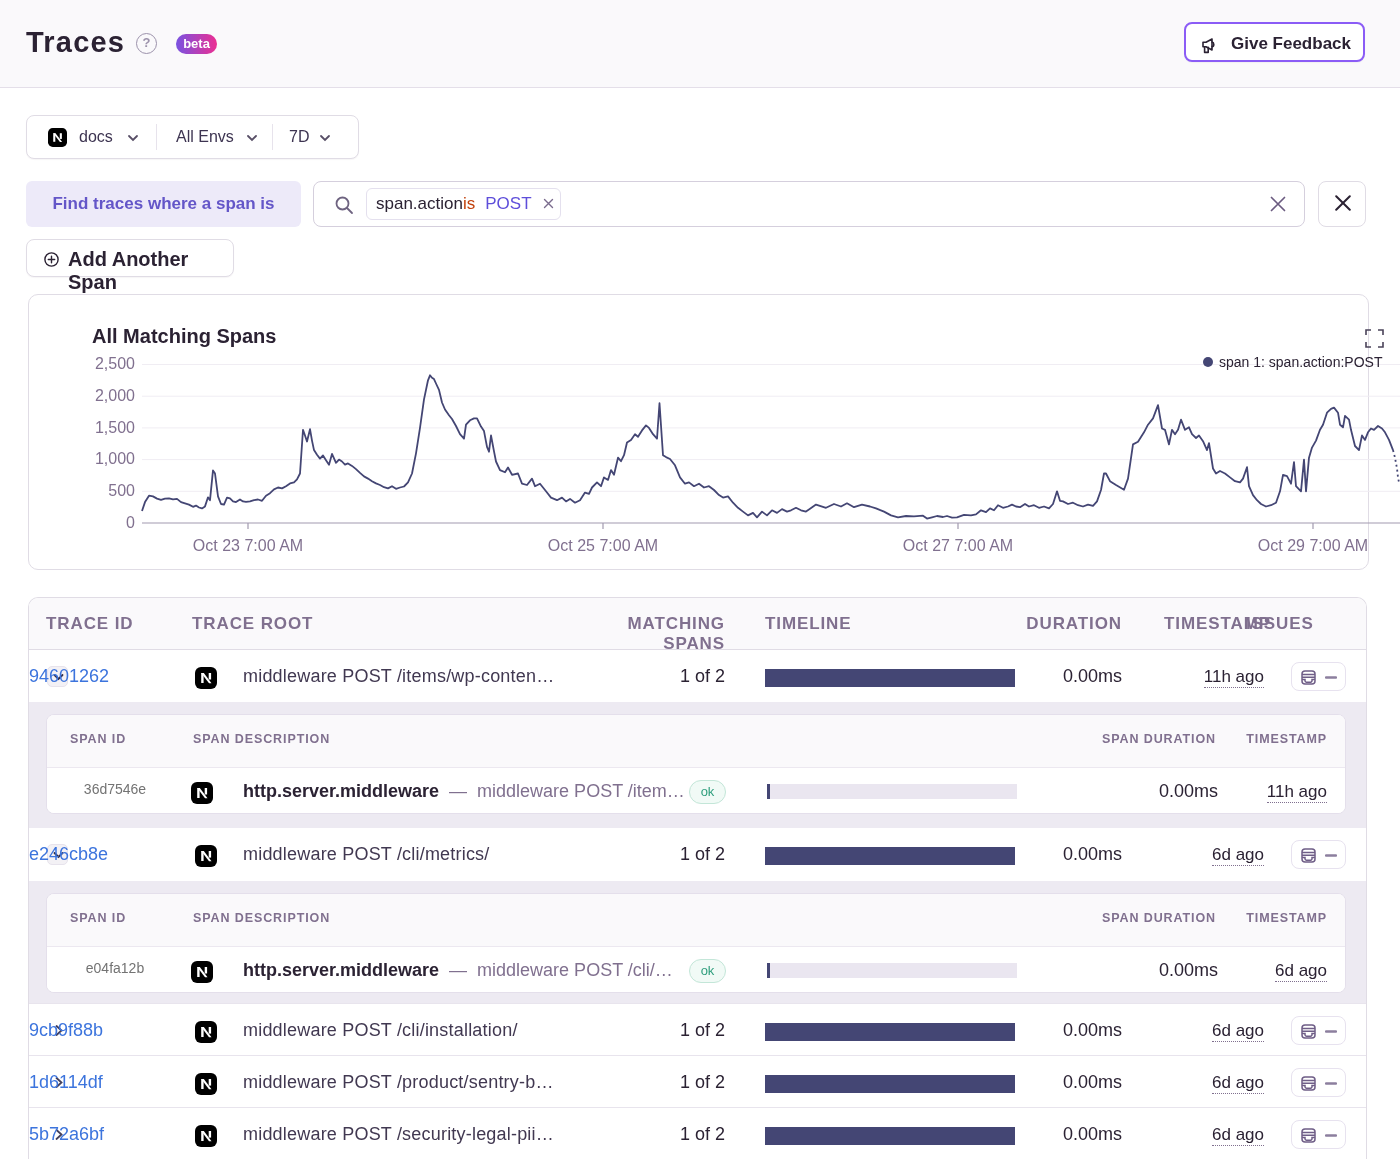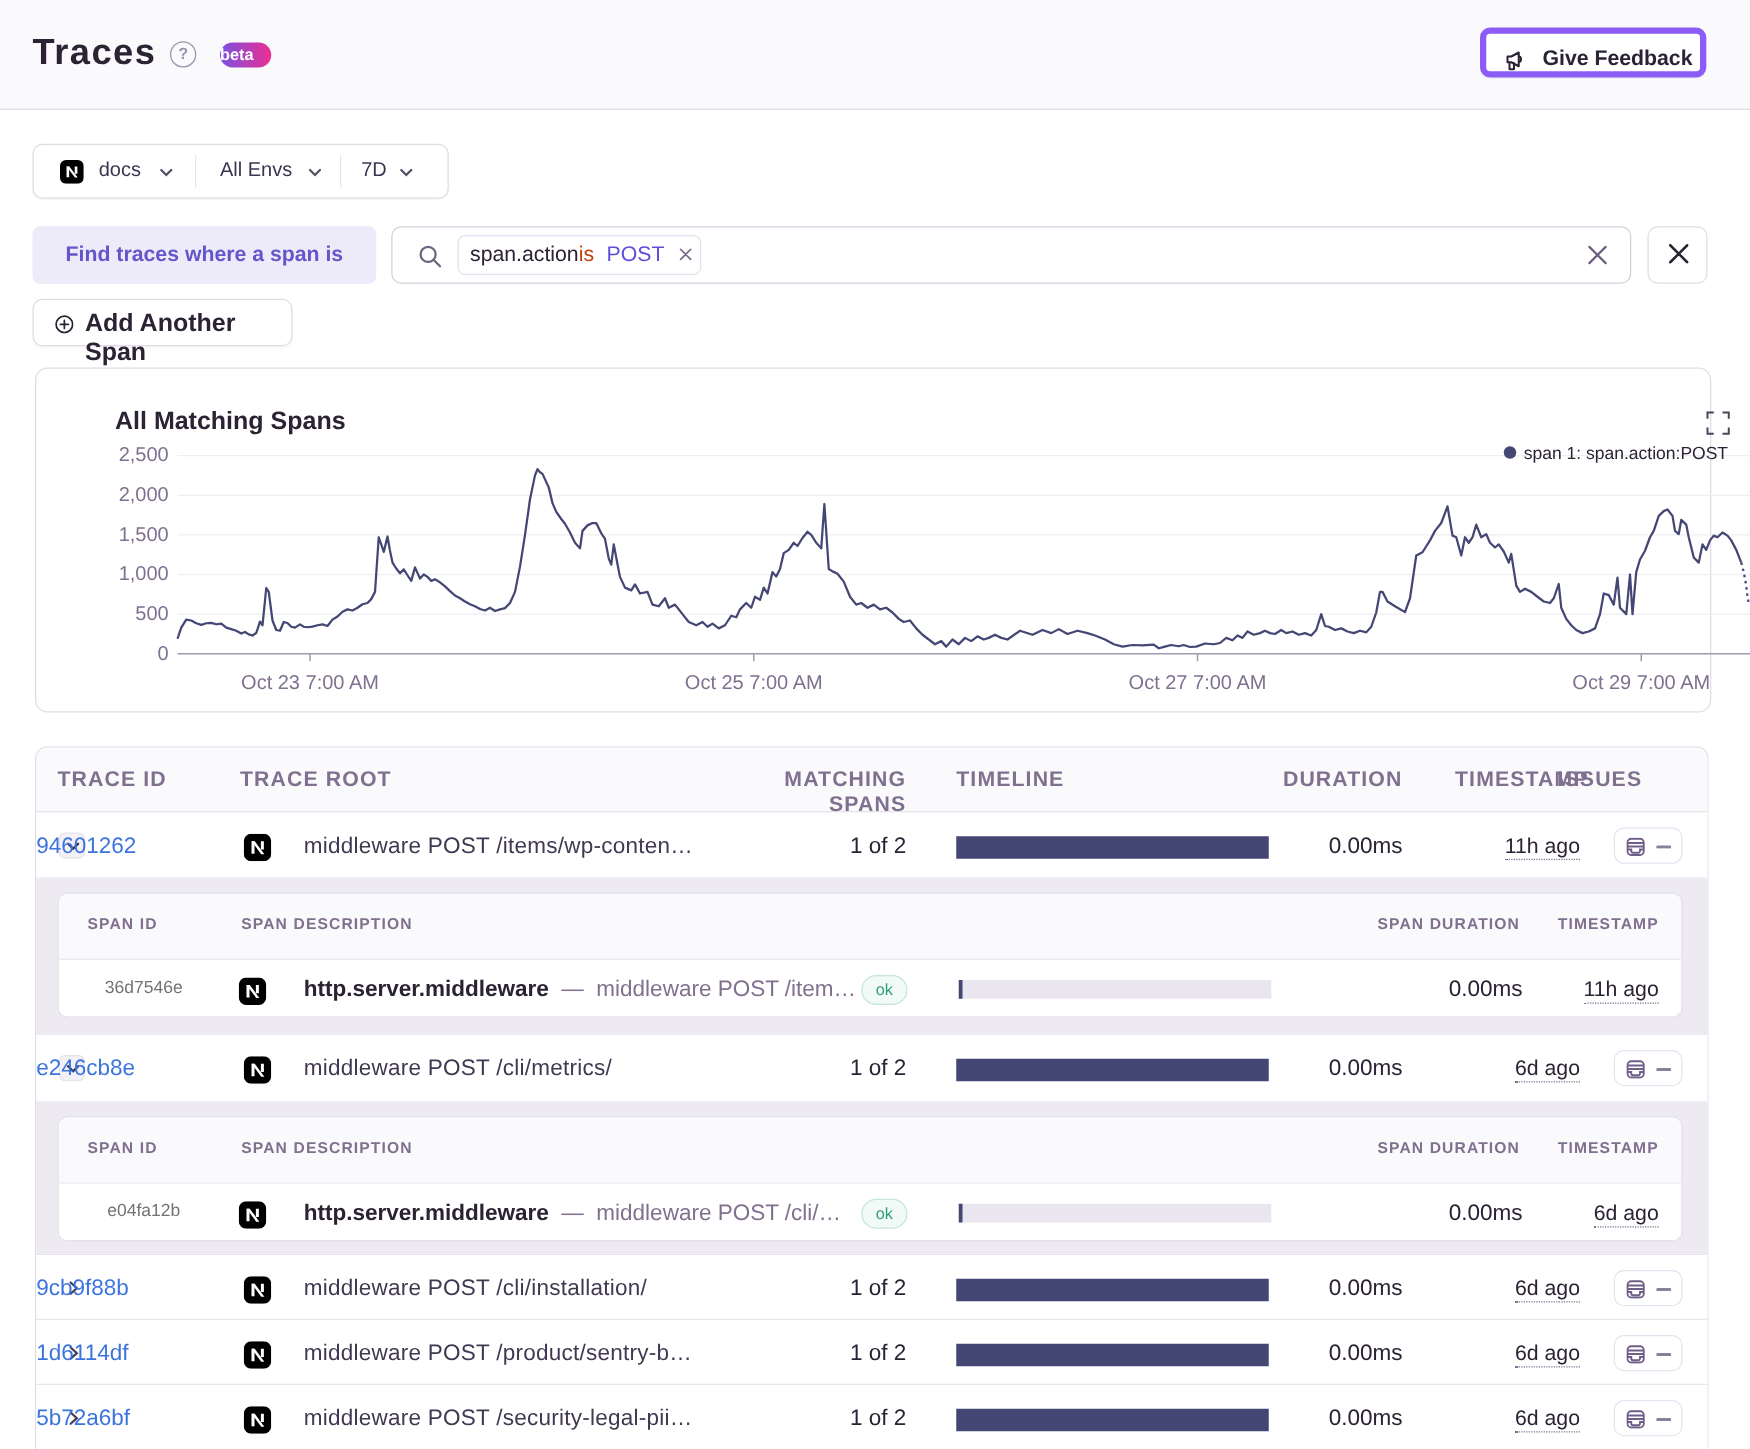--- a/index.html
+++ b/index.html
@@ -2,22 +2,22 @@
 <html><head>
 <meta charset="utf-8">
 <style>
 * { margin:0; padding:0; box-sizing:border-box; }
 html,body { width:1400px; height:1159px; background:#fff; font-family:"Liberation Sans", sans-serif; overflow:hidden; }
 .page { position:relative; width:1400px; height:812px; }
 
 .hdr { position:absolute; left:0; top:0; width:1400px; height:88px; background:#faf9fb; border-bottom:1px solid #e4dfe9; }
 .hdr h1 { position:absolute; left:26px; top:26px; font-size:29px; font-weight:bold; color:#2b2233; letter-spacing:1.2px; }
 .qmark { position:absolute; left:136px; top:33px; width:21px; height:21px; border:1.5px solid #9c92ab; border-radius:50%; color:#9c92ab; font-size:13px; font-weight:bold; text-align:center; line-height:18px; }
-.beta { position:absolute; left:176px; top:34px; width:41px; height:20px; border-radius:10px; background:linear-gradient(90deg,#7952e1,#eb2f92); color:#fff; font-size:13px; font-weight:bold; line-height:20px; }
-.feedback { position:absolute; left:1184px; top:22px; width:181px; height:40px; background:#fff; border:5px solid #8b5cf6; border-radius:8px; box-shadow:0 1px 1px rgba(40,30,60,0.04); }
+.beta { position:absolute; left:176px; top:34px; width:41px; height:20px; border-radius:10px; background:linear-gradient(90deg,#7952e1,#eb2f92); color:#fff; font-size:13px; font-weight:bold; text-align:center; line-height:20px; }
+.feedback { position:absolute; left:1184px; top:22px; width:181px; height:40px; background:#fff; border:2px solid #8b5cf6; border-radius:8px; box-shadow:0 1px 1px rgba(40,30,60,0.04); }
 .feedback svg { position:absolute; left:15px; top:12px; }
 .feedback span { position:absolute; left:45px; top:10px; font-size:17px; font-weight:bold; color:#2b2233; }
 
 .fbar { position:absolute; left:26px; top:115px; height:44px; width:333px; background:#fff; border:1px solid #e0dce5; border-radius:8px; box-shadow:0 1px 1px rgba(40,30,60,0.04); }
 .fbar .sep { position:absolute; top:8px; bottom:8px; width:1px; background:#e7e3ec; }
 .fbar .nlogo { position:absolute; top:12px; }
 .fbar .lbl { position:absolute; font-size:16px; font-weight:normal; color:#3d3451; top:12px; }
 .chev { display:inline-block; }
 
 .findpill { position:absolute; left:26px; top:181px; width:275px; height:46px; background:#edeaf9; border-radius:6px; color:#6456c8; font-size:17px; font-weight:bold; text-align:center; line-height:46px; }

